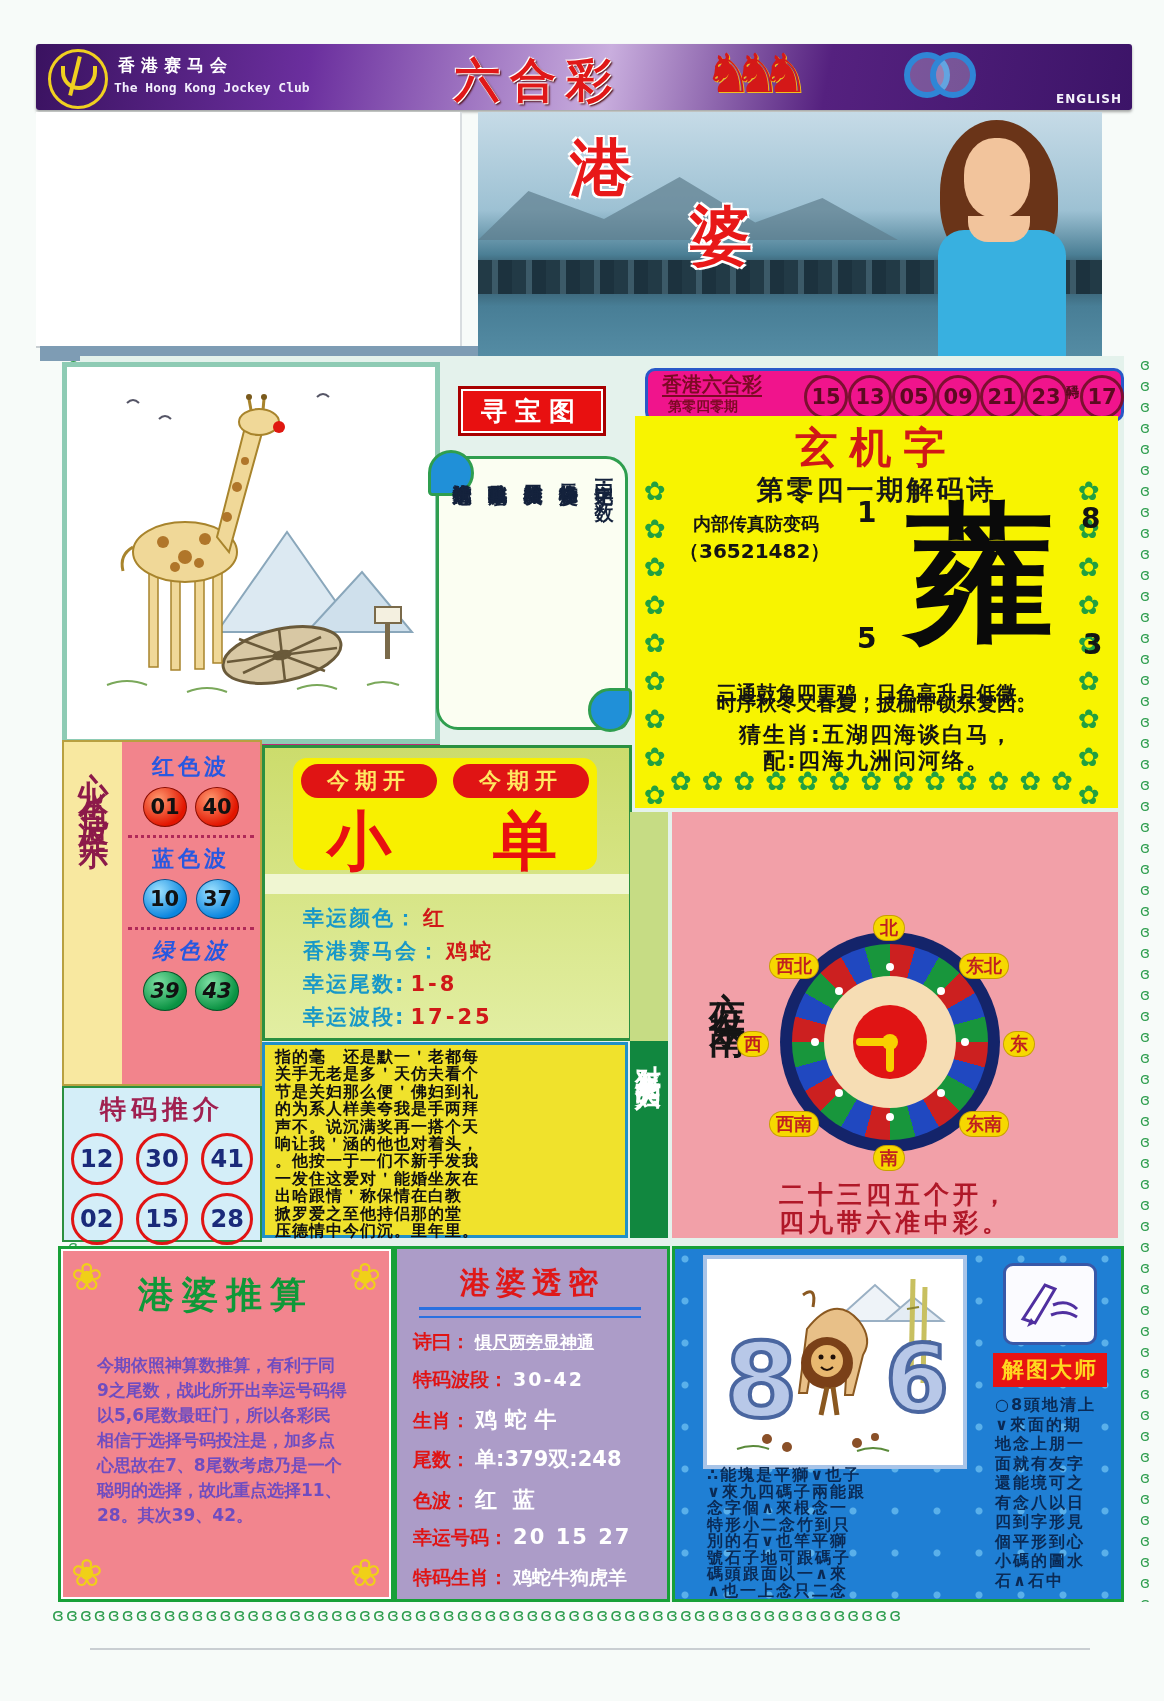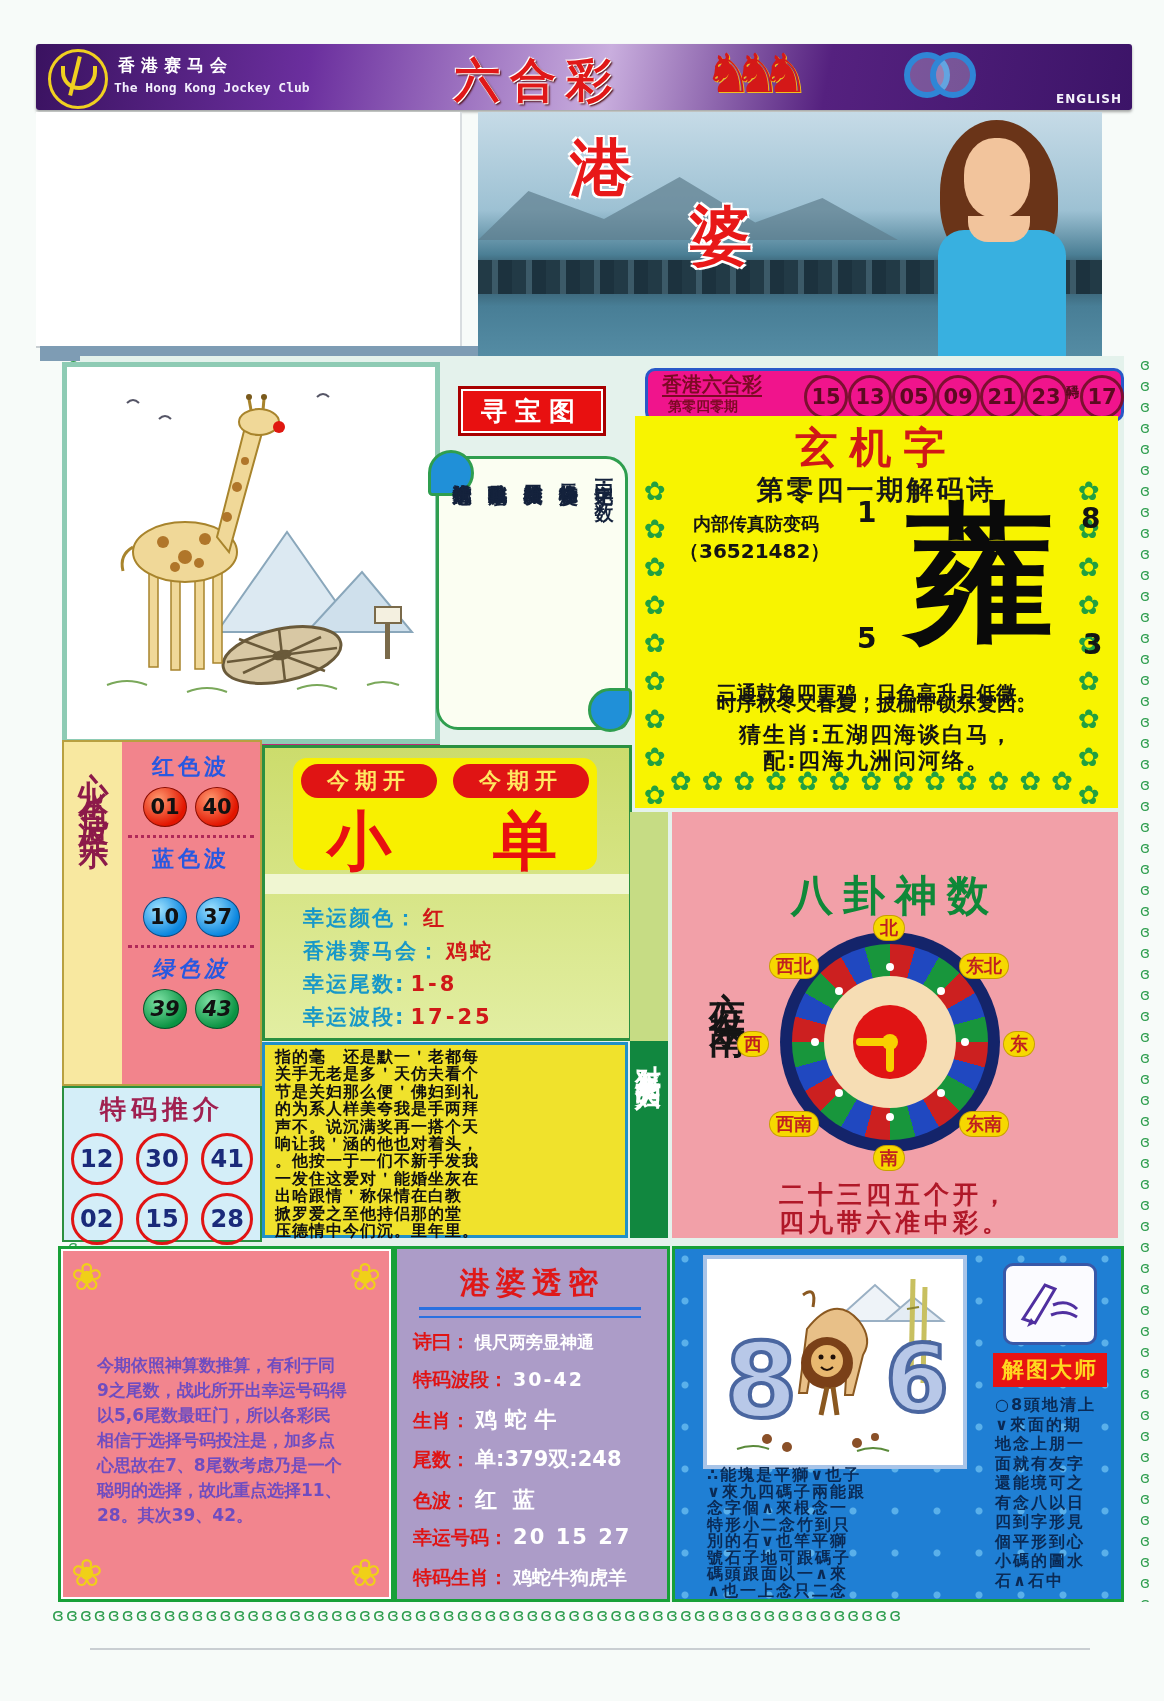--- a/index.html
+++ b/index.html
@@ -174,21 +174,21 @@
     <div style="flex:1;background:#f2848c;padding:4px 6px;">
       <div class="wave-group">
         <div class="b ctr" style="font-size:22px;color:#2858e0;letter-spacing:4px;">红色波</div>
         <div style="display:flex;gap:8px;justify-content:center;margin-top:5px;">
           <div class="ball ball-red" style="width:42px;height:38px;font-size:21px;">01</div>
           <div class="ball ball-red" style="width:42px;height:38px;font-size:21px;">40</div>
         </div>
       </div>
       <div class="wave-group">
         <div class="b ctr" style="font-size:22px;color:#2858e0;letter-spacing:4px;">蓝色波</div>
-        <div style="display:flex;gap:9px;justify-content:center;margin-top:23px;">
+        <div style="display:flex;gap:9px;justify-content:center;margin-top:5px;">
           <div class="ball ball-blue" style="width:42px;height:38px;font-size:21px;">10</div>
           <div class="ball ball-blue" style="width:42px;height:38px;font-size:21px;">37</div>
         </div>
       </div>
       <div class="wave-group" style="border-bottom:none;font-style:italic;">
         <div class="b ctr" style="font-size:22px;color:#2858e0;letter-spacing:4px;">绿色波</div>
         <div style="display:flex;gap:8px;justify-content:center;margin-top:5px;">
           <div class="ball ball-green" style="width:42px;height:38px;font-size:21px;">39</div>
           <div class="ball ball-green" style="width:42px;height:38px;font-size:21px;">43</div>
         </div>
@@ -249,21 +249,20 @@
     <div class="story-line">掀罗爱之至他持侣那的堂</div>
     <div class="story-line">压德情中今们沉。里年里。</div>
   </div>
 
   <div class="abs" style="left:630px;top:812px;width:38px;height:229px;background:#c6dc84;"></div>
   <div class="abs" style="left:630px;top:1041px;width:38px;height:197px;background:#11873f;display:flex;justify-content:center;">
     <span class="vtext b" style="color:#ffffff;font-size:26px;letter-spacing:4px;padding-top:4px;">对年老的夫妇</span>
   </div>
 
   <div class="abs" style="left:672px;top:812px;width:446px;height:426px;background:#f2a0a8;">
-    <div class="abs ctr b" style="left:0;top:56px;width:100%;font-size:42px;color:#0f8838;letter-spacing:10px;">八卦神数</div>
     <div class="abs vtext b" style="left:30px;top:150px;font-size:36px;color:#151515;letter-spacing:10px;height:230px;">方位东南</div>
     <div class="abs" style="left:108px;top:120px;width:220px;height:220px;border-radius:50%;background:#14246a;">
       <div class="abs" style="left:12px;top:12px;width:196px;height:196px;border-radius:50%;background:repeating-conic-gradient(#cc2020 0deg 15deg,#2048c0 15deg 30deg,#18963c 30deg 45deg);"></div>
       <div class="wheel-dot" style="left:106px;top:31px;"></div>
         <div class="wheel-dot" style="left:157px;top:55px;"></div>
       <div class="wheel-dot" style="left:181px;top:106px;"></div>
         <div class="wheel-dot" style="left:157px;top:157px;"></div>
       <div class="wheel-dot" style="left:106px;top:181px;"></div>
         <div class="wheel-dot" style="left:55px;top:157px;"></div>
       <div class="wheel-dot" style="left:31px;top:106px;"></div>
@@ -284,37 +283,38 @@
     <div class="badge-dir" style="left:98px;top:142px;">西北</div>
     <div class="abs ctr b" style="left:0;top:366px;width:100%;font-size:25px;color:#b01828;letter-spacing:4px;">二十三四五个开，</div>
     <div class="abs ctr b" style="left:0;top:394px;width:100%;font-size:25px;color:#b01828;letter-spacing:4px;">四九带六准中彩。</div>
   </div>
 
   <div class="abs" style="left:58px;top:1246px;width:330px;height:350px;background:#f2858e;border:3px solid #18a038;box-shadow:inset 0 0 0 2px #fff;">
     <span class="abs" style="left:10px;top:6px;font-size:38px;color:#f0d018;">❀</span>
     <span class="abs" style="right:10px;top:6px;font-size:38px;color:#f0d018;">❀</span>
     <span class="abs" style="left:10px;bottom:4px;font-size:38px;color:#f0d018;">❀</span>
     <span class="abs" style="right:10px;bottom:4px;font-size:38px;color:#f0d018;">❀</span>
+    <div class="abs ctr b" style="left:0;top:22px;width:100%;font-size:36px;color:#0f9838;letter-spacing:8px;">港婆推算</div>
     <div class="abs" style="left:36px;top:104px;width:262px;font-size:17px;line-height:25px;font-weight:bold;color:#6f4cc0;">
       <div>今期依照神算数推算，有利于同</div>
       <div>9之尾数，战此所开出幸运号码得</div>
       <div>以5,6尾数最旺门，所以各彩民</div>
       <div>相信于选择号码投注是，加多点</div>
       <div>心思故在7、8尾数考虑乃是一个</div>
       <div>聪明的选择，故此重点选择11、</div>
       <div>28。其次39、42。</div>
     </div>
   </div>
 
   <div class="abs" style="left:394px;top:1246px;width:270px;height:350px;background:#ac9cc8;border:3px solid #18a038;">
     <div class="abs ctr b" style="left:0;top:14px;width:100%;font-size:30px;color:#e01818;letter-spacing:6px;">港婆透密</div>
     <div class="abs" style="left:22px;top:58px;width:222px;height:6px;border-top:3px solid #2a70e0;border-bottom:2px solid #2a70e0;"></div>
     <div class="abs" style="left:16px;top:80px;">
       <span class="toumi-label">诗曰：</span>
-      <span class="toumi-value" style="font-size:17px;">惧尺两旁显神通</span>
+      <span class="toumi-value" style="font-size:17px;text-decoration:underline;">惧尺两旁显神通</span>
     </div>
     <div class="abs" style="left:16px;top:118px;">
       <span class="toumi-label">特码波段：</span>
       <span class="toumi-value" style="letter-spacing:2px;">30-42</span>
     </div>
     <div class="abs" style="left:16px;top:156px;">
       <span class="toumi-label">生肖：</span>
       <span class="toumi-value" style="font-size:22px;">鸡 蛇 牛</span>
     </div>
     <div class="abs" style="left:16px;top:196px;">

